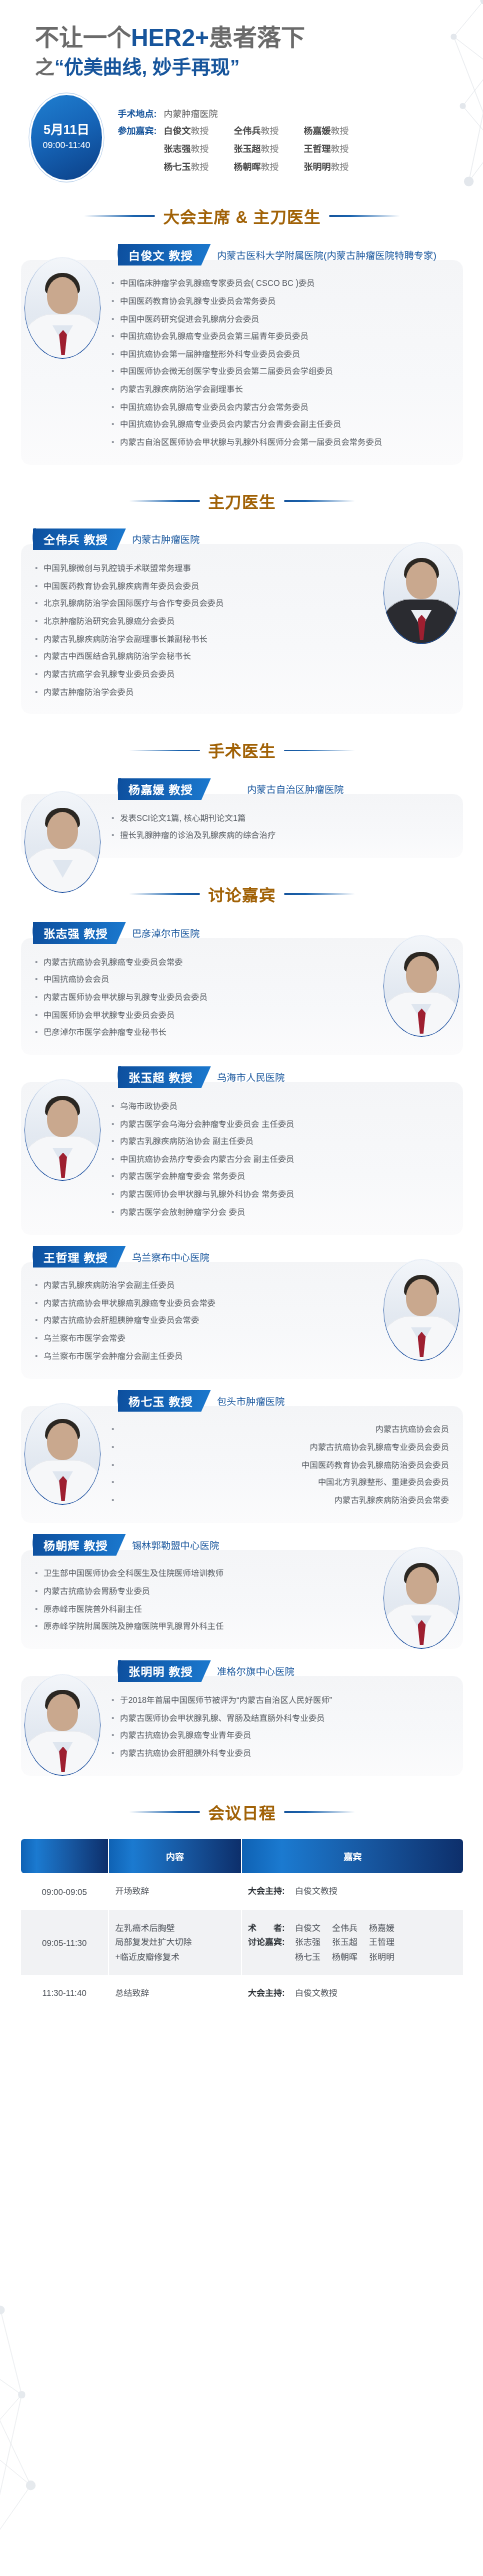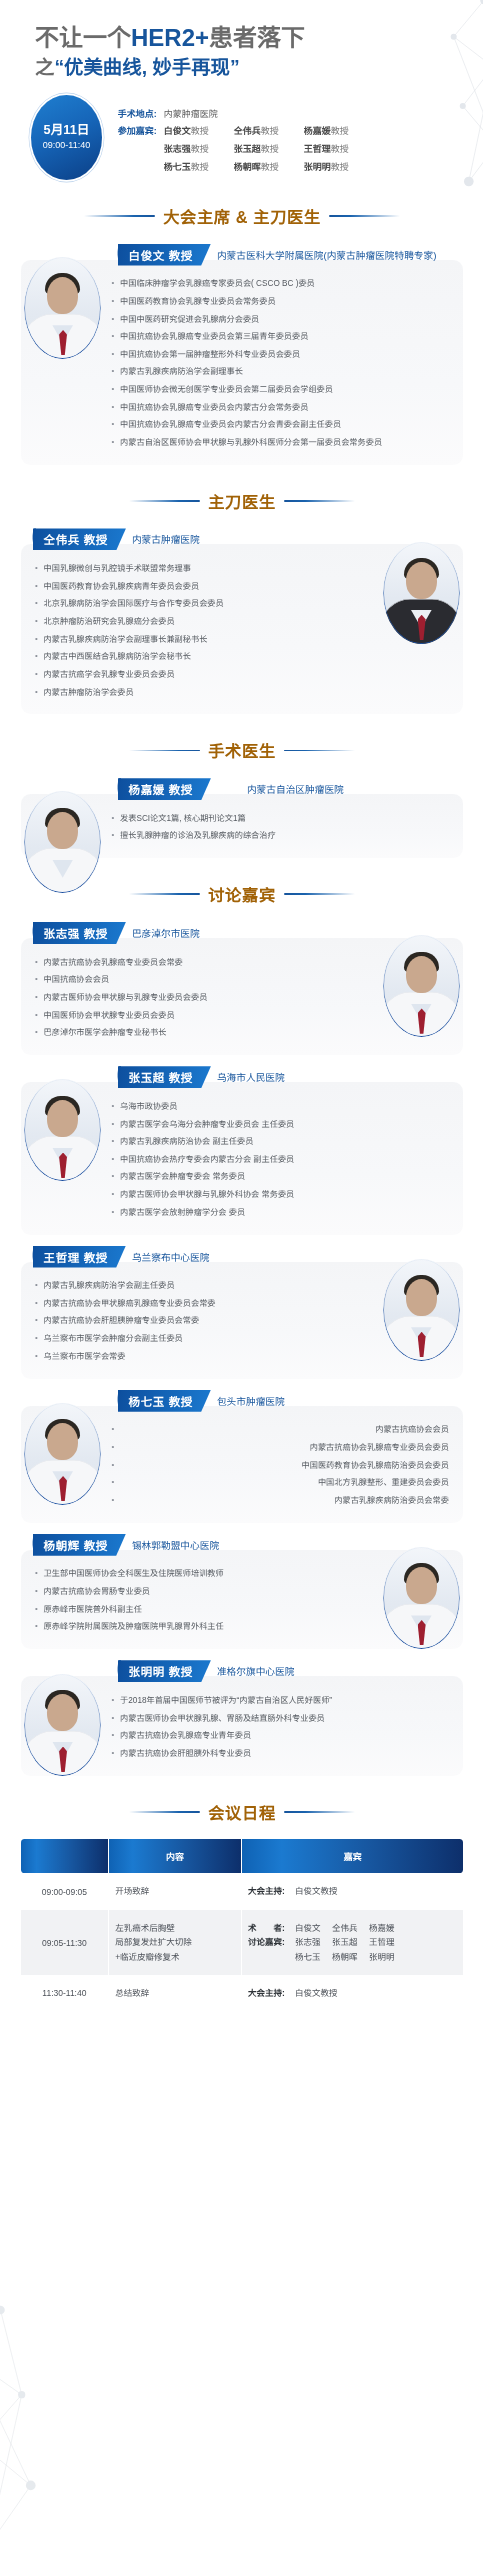--- a/index.html
+++ b/index.html
@@ -419,22 +419,22 @@
           <div class="name-tag">白俊文 教授</div>
           <div class="hospital">内蒙古医科大学附属医院(内蒙古肿瘤医院特聘专家)</div>
         </div>
         <div class="bio-box" style="padding-left: 91px; padding-right: 14.5px;">
           <ul class="bullets">
             <li>中国临床肿瘤学会乳腺癌专家委员会( CSCO BC )委员</li>
             <li>中国医药教育协会乳腺专业委员会常务委员</li>
             <li>中国中医药研究促进会乳腺病分会委员</li>
             <li>中国抗癌协会乳腺癌专业委员会第三届青年委员委员</li>
             <li>中国抗癌协会第一届肿瘤整形外科专业委员会委员</li>
+            <li>中国医师协会微无创医学专业委员会第二届委员会学组委员</li>
             <li>内蒙古乳腺疾病防治学会副理事长</li>
-            <li>中国医师协会微无创医学专业委员会第二届委员会学组委员</li>
             <li>中国抗癌协会乳腺癌专业委员会内蒙古分会常务委员</li>
             <li>中国抗癌协会乳腺癌专业委员会内蒙古分会青委会副主任委员</li>
             <li>内蒙古自治区医师协会甲状腺与乳腺外科医师分会第一届委员会常务委员</li>
           </ul>
         </div>
         <div class="photo left" style="top: 13.3px;">
           <div class="ph-body"></div>
           <div class="ph-coat"></div>
           <div class="ph-shirt"></div>
           <div class="ph-tie"></div>
@@ -572,22 +572,22 @@
       <div class="doc-inner">
         <div class="tag-row" style="margin-left: 6px;">
           <div class="name-tag">王哲理 教授</div>
           <div class="hospital">乌兰察布中心医院</div>
         </div>
         <div class="bio-box" style="padding-left: 14.5px; padding-right: 91px;">
           <ul class="bullets">
             <li>内蒙古乳腺疾病防治学会副主任委员</li>
             <li>内蒙古抗癌协会甲状腺癌乳腺癌专业委员会常委</li>
             <li>内蒙古抗癌协会肝胆胰肿瘤专业委员会常委</li>
+            <li>乌兰察布市医学会常委</li>
             <li>乌兰察布市医学会肿瘤分会副主任委员</li>
-            <li>乌兰察布市医学会常委</li>
           </ul>
         </div>
         <div class="photo right" style="top: 13.3px;">
           <div class="ph-body"></div>
           <div class="ph-coat"></div>
           <div class="ph-shirt"></div>
           <div class="ph-tie"></div>
           <div class="ph-hair"></div>
           <div class="ph-head"></div>
         </div>

